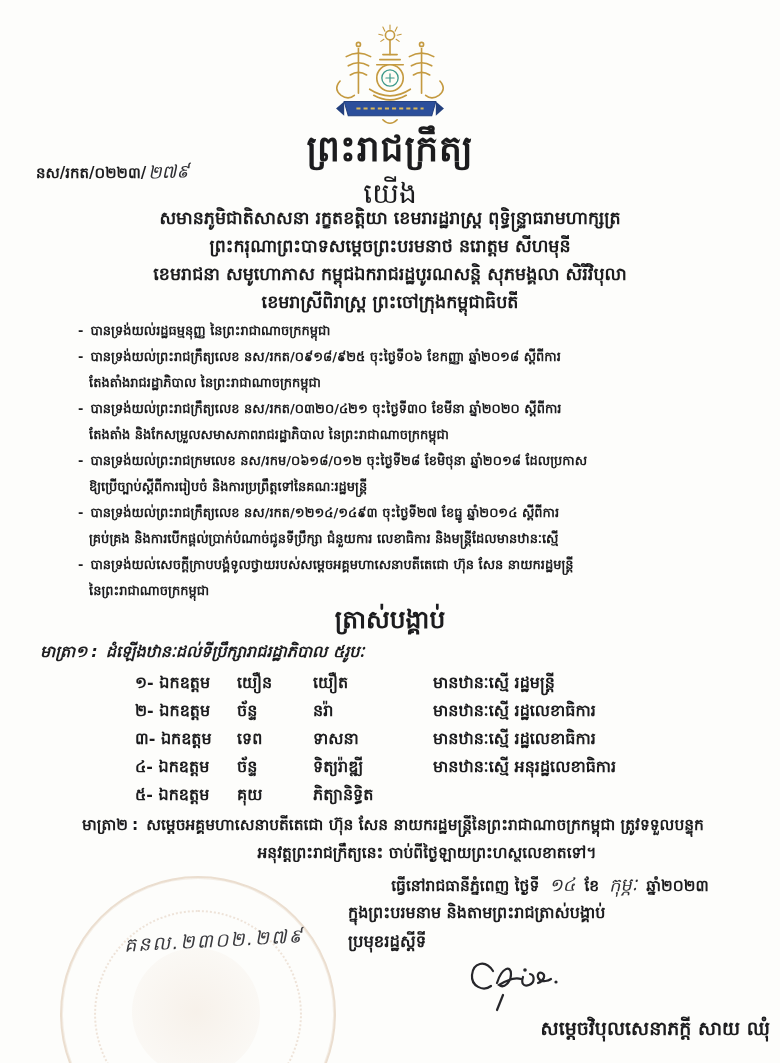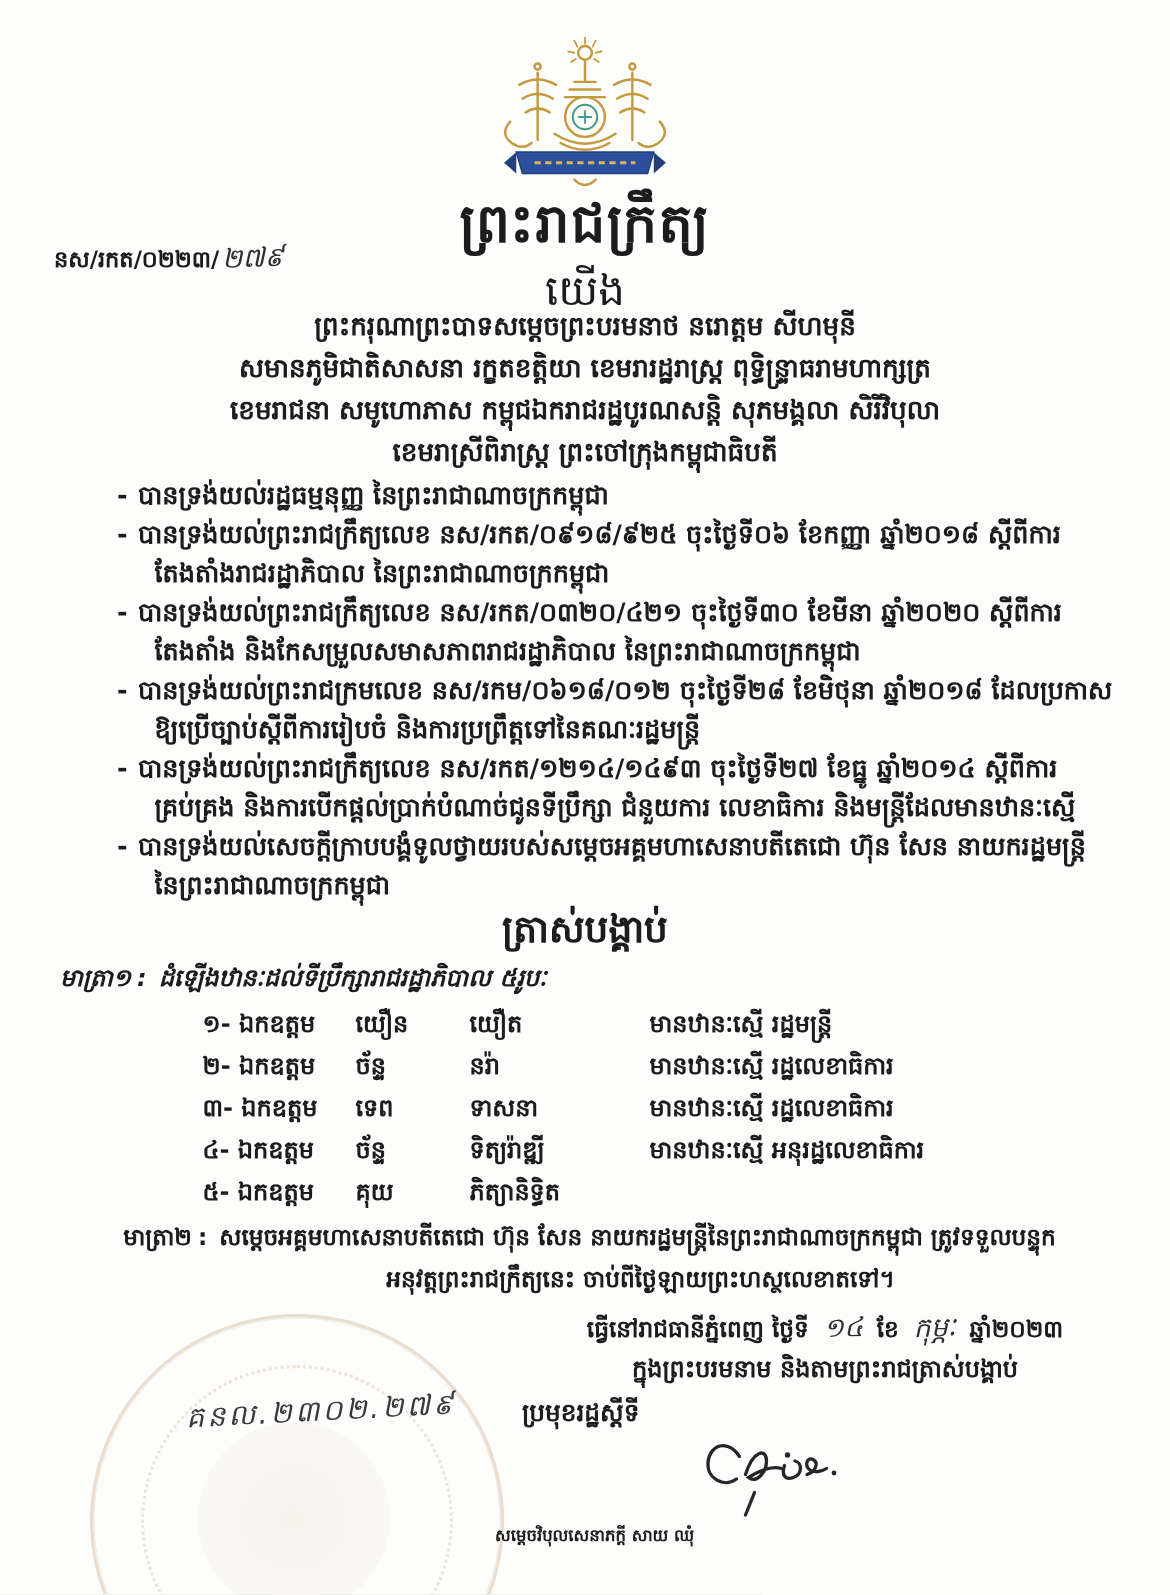--- a/index.html
+++ b/index.html
@@ -17,48 +17,48 @@
   
   .doc-title{top:126px;font-size:36px;font-weight:700;letter-spacing:1px;}
   .we{top:176px;font-size:28px;font-weight:400;}
   .ref{left:36px;top:160px;font-size:15px;font-weight:700;white-space:nowrap;}
   .hand{display:inline-block;font-style:italic;font-weight:400;color:#2f2f33;transform:rotate(-2deg);}
   .ref .hand{font-size:18px;margin-left:2px;}
 
   .royal-title{top:204px;font-size:17.5px;font-weight:700;line-height:28px;}
 
   
-  .recitals{left:78px;top:318px;width:666px;font-size:17px;font-weight:700;line-height:26px;}
+  .recitals{left:78px;top:318px;width:666px;font-size:13px;font-weight:700;line-height:26px;}
   .r-line{white-space:nowrap;overflow:hidden;}
   .r-line .marker{margin-right:7px;font-weight:700;}
-  .r-cont{margin-left:25px;}
+  .r-cont{margin-left:11px;}
 
   .order-heading{top:604px;font-size:25px;font-weight:800;}
 
   .article1{left:40px;top:641px;font-size:16px;font-weight:700;white-space:nowrap;overflow:hidden;width:700px;font-style:italic;}
   .art-label{font-weight:800;margin-right:4px;}
   .art-sep{margin-right:8px;}
 
   
   .rows{left:135px;top:671px;width:600px;font-size:16px;font-weight:700;}
   .prow{display:grid;grid-template-columns:102px 76px 120px auto;height:28px;line-height:24px;white-space:nowrap;}
   .prow .name{font-weight:800;}
 
   
   .article2{left:40px;top:811px;width:706px;font-size:15.5px;font-weight:700;line-height:28px;text-align:center;}
   .a2-l1{white-space:nowrap;overflow:hidden;}
   .a2-l2{margin-left:68px;white-space:nowrap;overflow:hidden;}
 
   
   .closing-date{left:348px;top:873px;width:404px;text-align:center;font-size:15.5px;font-weight:700;white-space:nowrap;}
   .closing-date .hand{font-size:18px;margin:0 4px;}
-  .authority{left:348px;top:902px;width:404px;text-align:center;font-size:16px;font-weight:800;}
+  .authority{left:348px;top:902px;width:404px;font-size:16px;font-weight:800;}
   .position{left:348px;top:931px;width:404px;text-align:left;font-size:16.5px;font-weight:800;}
   .signature{left:452px;top:953px;width:130px;height:60px;}
-  .signer{left:330px;top:1016px;width:440px;text-align:left;font-size:11px;font-weight:800;white-space:nowrap;}
+  .signer{left:330px;top:1016px;width:440px;text-align:right;font-size:19px;font-weight:800;white-space:nowrap;}
 
   
   .seal{left:60px;top:876px;width:272px;height:272px;border-radius:50%;
         border:2px solid rgba(206,170,138,0.38);
         box-shadow:inset 0 0 0 1px rgba(206,170,138,0.18);}
   .seal-inner{left:94px;top:910px;width:204px;height:204px;border-radius:50%;
         border:2px dotted rgba(206,170,138,0.30);}
   .seal-core{left:132px;top:948px;width:128px;height:128px;border-radius:50%;
         background:radial-gradient(circle,rgba(214,178,146,0.16),rgba(214,178,146,0.02));}
   .annotation{left:124px;top:928px;font-size:19px;transform:rotate(-3deg);
@@ -128,22 +128,22 @@
   </div>
 
   <div class="abs ref">
     <span>នស/រកត/០២២៣/</span><span class="hand">២៧៩</span>
   </div>
 
   <div class="abs center doc-title">ព្រះរាជក្រឹត្យ</div>
   <div class="abs center we">យើង</div>
 
   <div class="abs center royal-title">
+    <div>សមានភូមិជាតិសាសនា រក្ខតខត្តិយា ខេមរារដ្ឋរាស្ត្រ ពុទ្ធិន្ទ្រាធរាមហាក្សត្រ</div>
     <div>ព្រះករុណាព្រះបាទសម្តេចព្រះបរមនាថ នរោត្តម សីហមុនី</div>
-    <div>សមានភូមិជាតិសាសនា រក្ខតខត្តិយា ខេមរារដ្ឋរាស្ត្រ ពុទ្ធិន្ទ្រាធរាមហាក្សត្រ</div>
     <div>ខេមរាជនា សមូហោភាស កម្ពុជឯករាជរដ្ឋបូរណសន្តិ សុភមង្គលា សិរីវិបុលា</div>
     <div>ខេមរាស្រីពិរាស្ត្រ ព្រះចៅក្រុងកម្ពុជាធិបតី</div>
   </div>
 
   <div class="abs recitals">
     <div class="r-line"><span class="marker">-</span><span>បានទ្រង់យល់រដ្ឋធម្មនុញ្ញ នៃព្រះរាជាណាចក្រកម្ពុជា</span></div>
 
     <div class="r-line"><span class="marker">-</span><span>បានទ្រង់យល់ព្រះរាជក្រឹត្យលេខ នស/រកត/០៩១៨/៩២៥ ចុះថ្ងៃទី០៦ ខែកញ្ញា ឆ្នាំ២០១៨  ស្តីពីការ</span></div>
     <div class="r-line r-cont">តែងតាំងរាជរដ្ឋាភិបាល នៃព្រះរាជាណាចក្រកម្ពុជា</div>
 

